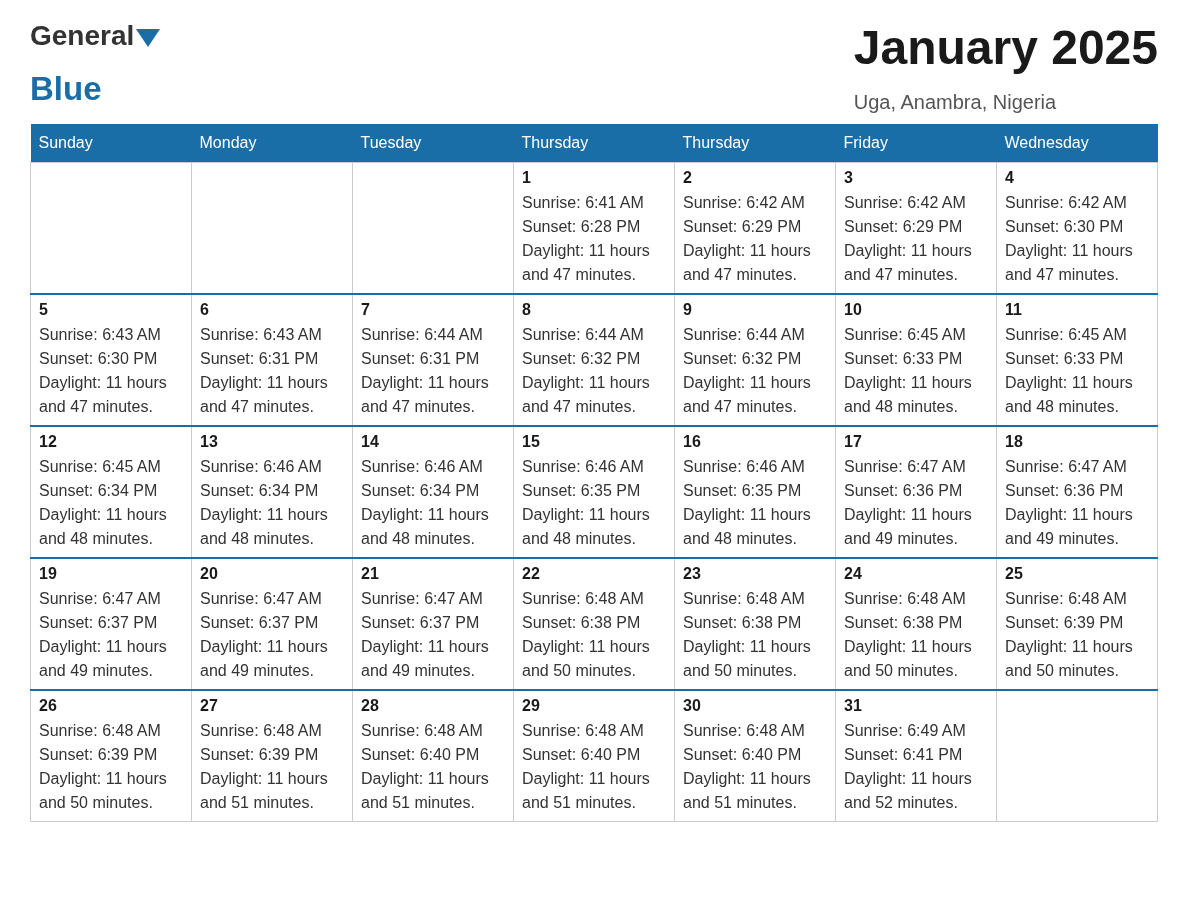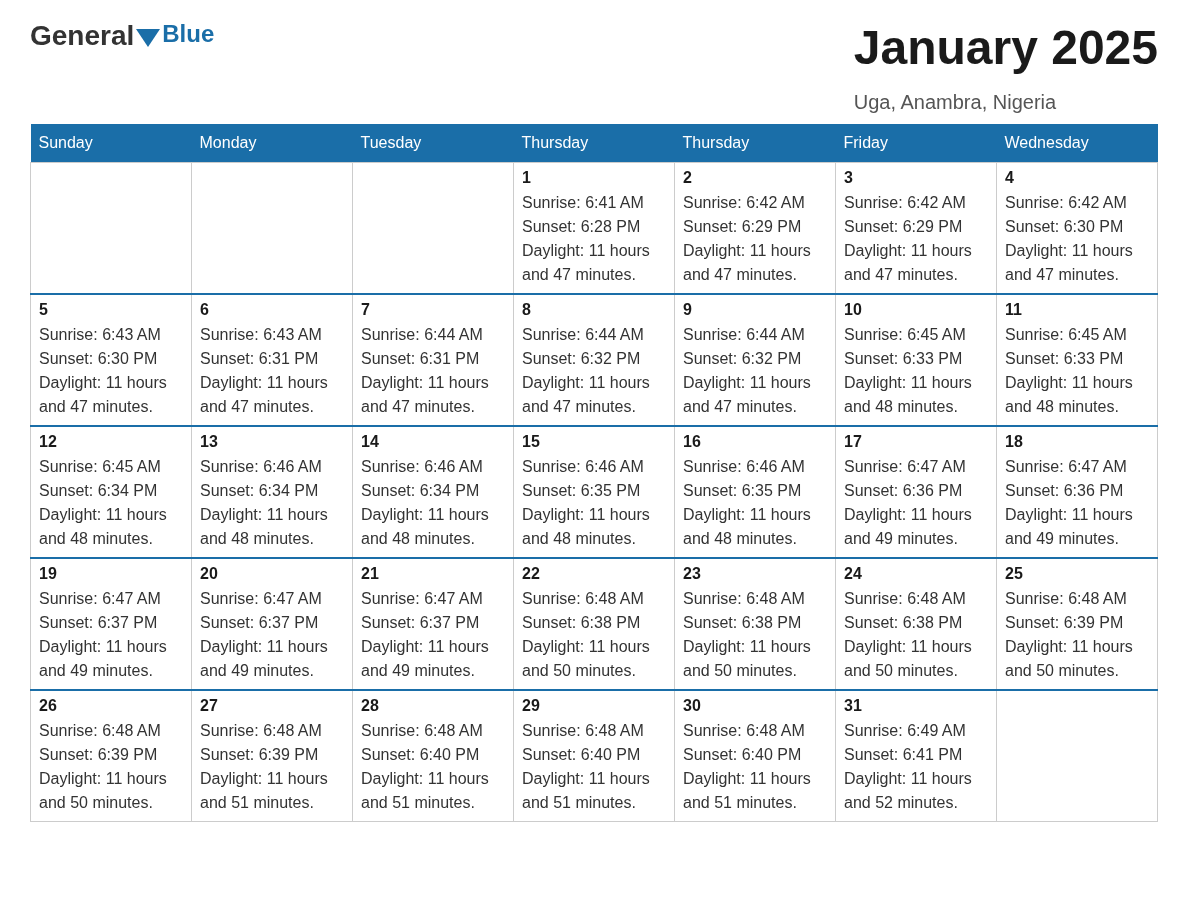--- a/index.html
+++ b/index.html
@@ -11,22 +11,23 @@
       padding: 20px 30px;
     }
     .header {
       display: flex;
       justify-content: space-between;
       align-items: flex-start;
       margin-bottom: 10px;
     }
     .logo {
       display: flex;
-      flex-direction: row;
+      flex-direction: column;
       align-items: flex-start;
+      gap: 18px;
     }
     .logo-text {
       display: flex;
       align-items: center;
       font-size: 28px;
       font-weight: bold;
       color: #1a1a1a;
     }
     .logo-general {
       color: #333;
@@ -37,21 +38,21 @@
       width: 0;
       height: 0;
       border-left: 12px solid transparent;
       border-right: 12px solid transparent;
       border-top: 18px solid #1a6ea8;
       margin: 0 2px;
       margin-top: 4px;
     }
     .logo-blue {
       color: #1a6ea8;
-      font-size: 24px;
+      font-size: 33px;
       font-weight: bold;
     }
     .title-section {
     }
     .month-title {
       font-size: 48px;
       font-weight: bold;
       color: #1a1a1a;
     }
     .location {

